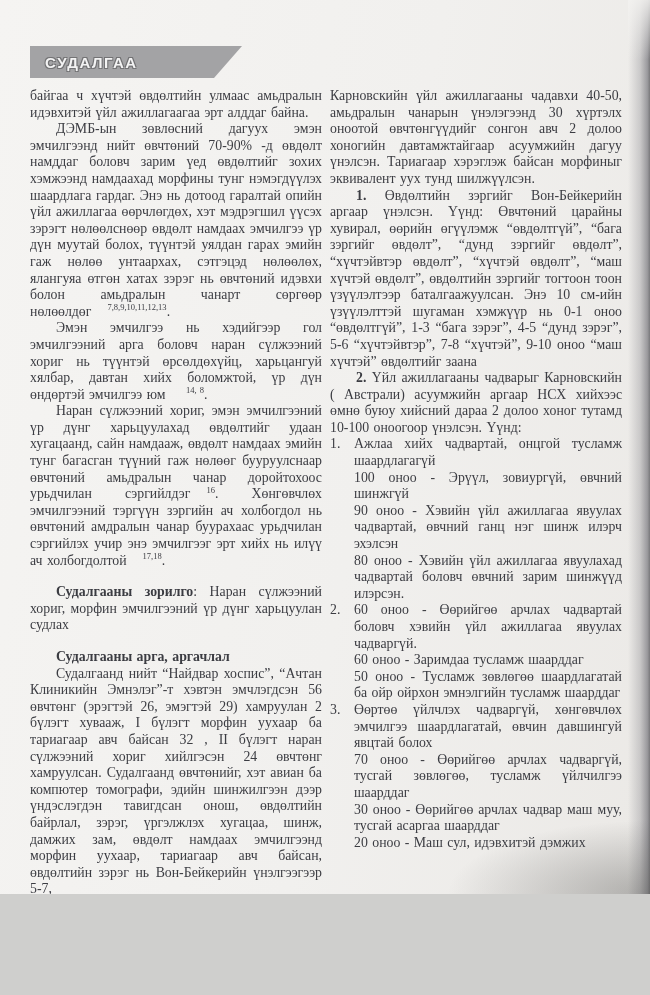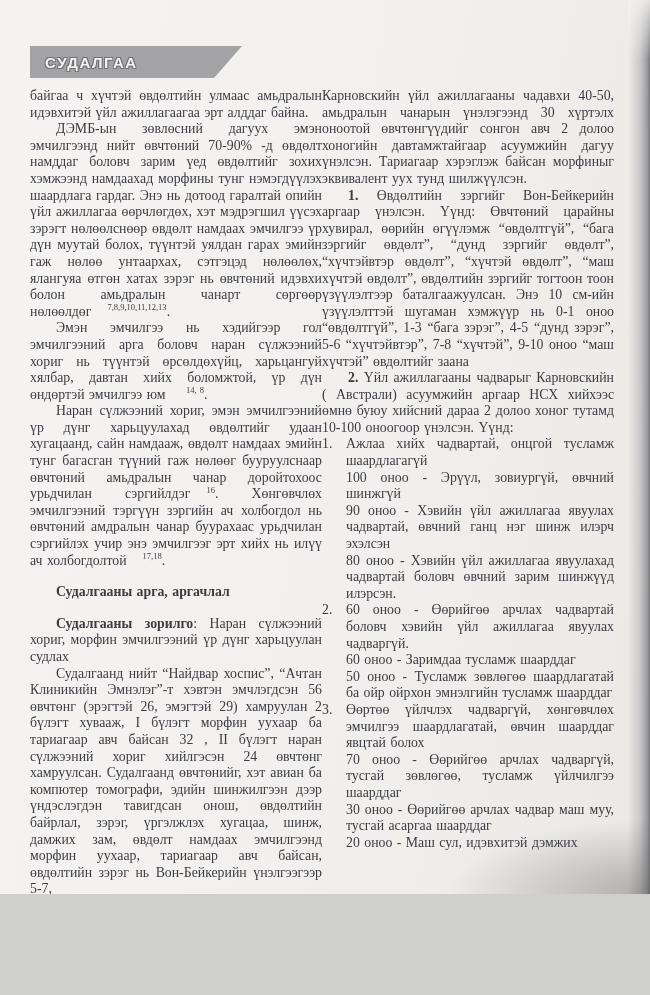--- a/index.html
+++ b/index.html
@@ -15,21 +15,21 @@
     background:var(--tab-bg,#a3a3a5);
     clip-path:polygon(0 0,100% 0,calc(100% - 28px) 100%,0 100%);
     display:flex;align-items:center;padding-left:15px;box-sizing:border-box;
   }
   .tab-label{
     font-family:"Liberation Sans",sans-serif;font-weight:bold;font-size:15px;
     letter-spacing:1.5px;color:#f3f3f3;
     text-shadow:-1px -1px 0 #737375,1px -1px 0 #737375,-1px 1px 0 #737375,1px 1px 0 #737375;
   }
   
-  .content{position:absolute;left:30px;top:88px;width:592px;display:flex;gap:0;}
+  .content{position:absolute;left:30px;top:88px;width:592px;display:flex;gap:8px;}
   .col{width:292px;font-size:13.8px;line-height:16.6px;text-align:justify;word-spacing:1px;}
   .para{margin:0;}
   .para.indent{text-indent:26px;}
   .para.gap{margin-top:15px;}
   .b{font-weight:bold;}
   sup{vertical-align:super;font-size:8.5px;line-height:0;margin-left:16px;}
   
   .num-item{display:flex;}
   .num{flex:none;width:24px;}
   .item-body{flex:1;}
@@ -64,22 +64,22 @@
   <div class="tab">
     <span class="tab-label">СУДАЛГАА</span>
   </div>
 
   <div class="content">
     <div class="col" id="left-col">
         <p class="para"><span>байгаа ч хүчтэй өвдөлтийн улмаас амьдралын идэвхитэй үйл ажиллагаагаа эрт алддаг байна.</span></p>
         <p class="para indent"><span>ДЭМБ-ын зөвлөсний дагуух эмэн эмчилгээнд нийт өвчтөний 70-90% -д өвдөлт намддаг боловч зарим үед өвдөлтийг зохих хэмжээнд намдаахад морфины тунг нэмэгдүүлэх шаардлага гардаг. Энэ нь дотоод гаралтай опийн үйл ажиллагаа өөрчлөгдөх, хэт мэдрэгшил үүсэх зэрэгт нөлөөлснөөр өвдөлт намдаах эмчилгээ үр дүн муутай болох, түүнтэй уялдан гарах эмийн гаж нөлөө унтаархах, сэтгэцэд нөлөөлөх, ялангуяа өтгөн хатах зэрэг нь өвчтөний идэвхи болон амьдралын чанарт сөргөөр нөлөөлдөг</span><sup>7,8,9,10,11,12,13</sup><span>.</span></p>
         <p class="para indent"><span>Эмэн эмчилгээ нь хэдийгээр гол эмчилгээний арга боловч наран сүлжээний хориг нь түүнтэй өрсөлдөхүйц, харьцангуй хялбар, давтан хийх боломжтой, үр дүн өндөртэй эмчилгээ юм </span><sup>14, 8</sup><span>.</span></p>
         <p class="para indent"><span>Наран сүлжээний хориг, эмэн эмчилгээний үр дүнг харьцуулахад өвдөлтийг удаан хугацаанд, сайн намдааж, өвдөлт намдаах эмийн тунг багасган түүний гаж нөлөөг бууруулснаар өвчтөний амьдралын чанар доройтохоос урьдчилан сэргийлдэг</span><sup>16</sup><span>. Хөнгөвчлөх эмчилгээний тэргүүн зэргийн ач холбогдол нь өвчтөний амдралын чанар буурахаас урьдчилан сэргийлэх учир энэ эмчилгээг эрт хийх нь илүү ач холбогдолтой</span><sup>17,18</sup><span>.</span></p>
+        <p class="para indent gap"><span class="b">Судалгааны зорилго</span><span>: Наран сүлжээний хориг, морфин эмчилгээний үр дүнг харьцуулан судлах</span></p>
         <p class="para indent gap"><span class="b">Судалгааны арга, аргачлал</span></p>
-        <p class="para indent gap"><span class="b">Судалгааны зорилго</span><span>: Наран сүлжээний хориг, морфин эмчилгээний үр дүнг харьцуулан судлах</span></p>
         <p class="para indent"><span>Судалгаанд нийт “Найдвар хоспис”, “Ачтан Клиникийн Эмнэлэг”-т хэвтэн эмчлэгдсэн 56 өвчтөнг (эрэгтэй 26, эмэгтэй 29) хамруулан 2 бүлэгт хувааж, I бүлэгт морфин уухаар ба тариагаар авч байсан 32 , II бүлэгт наран сүлжээний хориг хийлгэсэн 24 өвчтөнг хамруулсан. Судалгаанд өвчтөнийг, хэт авиан ба компютер томографи, эдийн шинжилгээн дээр үндэслэгдэн тавигдсан онош, өвдөлтийн байрлал, зэрэг, үргэлжлэх хугацаа, шинж, дамжих зам, өвдөлт намдаах эмчилгээнд морфин уухаар, тариагаар авч байсан, өвдөлтийн зэрэг нь Вон-Бейкерийн үнэлгээгээр 5-7,</span></p>
       </div>
     <div class="col" id="right-col">
         <p class="para"><span>Карновскийн үйл ажиллагааны чадавхи 40-50, амьдралын чанарын үнэлэгээнд 30 хүртэлх оноотой өвчтөнгүүдийг сонгон авч 2 долоо хоногийн давтамжтайгаар асуумжийн дагуу үнэлсэн. Тариагаар хэрэглэж байсан морфиныг эквивалент уух тунд шилжүүлсэн.</span></p>
         <p class="para indent"><span class="b">1.</span><span> Өвдөлтийн зэргийг Вон-Бейкерийн аргаар үнэлсэн. Үүнд: Өвчтөний царайны хувирал, өөрийн өгүүлэмж “өвдөлтгүй”, “бага зэргийг өвдөлт”, “дунд зэргийг өвдөлт”, “хүчтэйвтэр өвдөлт”, “хүчтэй өвдөлт”, “маш хүчтэй өвдөлт”, өвдөлтийн зэргийг тогтоон тоон үзүүлэлтээр баталгаажуулсан. Энэ 10 см-ийн үзүүлэлттэй шугаман хэмжүүр нь 0-1 оноо “өвдөлтгүй”, 1-3 “бага зэрэг”, 4-5 “дунд зэрэг”, 5-6 “хүчтэйвтэр”, 7-8 “хүчтэй”, 9-10 оноо “маш хүчтэй” өвдөлтийг заана</span></p>
         <p class="para indent"><span class="b">2.</span><span> Үйл ажиллагааны чадварыг Карновскийн ( Австрали) асуумжийн аргаар НСХ хийхээс өмнө буюу хийсний дараа 2 долоо хоног тутамд 10-100 оноогоор үнэлсэн. Үүнд:</span></p>
         <div class="num-item">
           <span class="num">1.</span>
           <div class="item-body">
             <div class="block">Ажлаа хийх чадвартай, онцгой тусламж шаардлагагүй</div>
@@ -92,21 +92,21 @@
           <span class="num">2.</span>
           <div class="item-body">
             <div class="block">60 оноо - Өөрийгөө арчлах чадвартай боловч хэвийн үйл ажиллагаа явуулах чадваргүй.</div>
             <div class="block">60 оноо - Заримдаа тусламж шаарддаг</div>
             <div class="block">50 оноо - Тусламж зөвлөгөө шаардлагатай ба ойр ойрхон эмнэлгийн тусламж шаарддаг</div>
           </div>
         </div>
         <div class="num-item">
           <span class="num">3.</span>
           <div class="item-body">
-            <div class="block">Өөртөө үйлчлэх чадваргүй, хөнгөвчлөх эмчилгээ шаардлагатай, өвчин шаарддаг явцтай болох</div>
+            <div class="block">Өөртөө үйлчлэх чадваргүй, хөнгөвчлөх эмчилгээ шаардлагатай, өвчин давшингуй явцтай болох</div>
             <div class="block">70 оноо - Өөрийгөө арчлах чадваргүй, тусгай зөвлөгөө, тусламж үйлчилгээ шаарддаг</div>
             <div class="block">30 оноо - Өөрийгөө арчлах чадвар маш муу, тусгай асаргаа шаарддаг</div>
             <div class="block">20 оноо - Маш сул, идэвхитэй дэмжих</div>
           </div>
         </div>
       </div>
   </div>
 
   <div class="footer">
     <div class="footer-rule top"></div>

